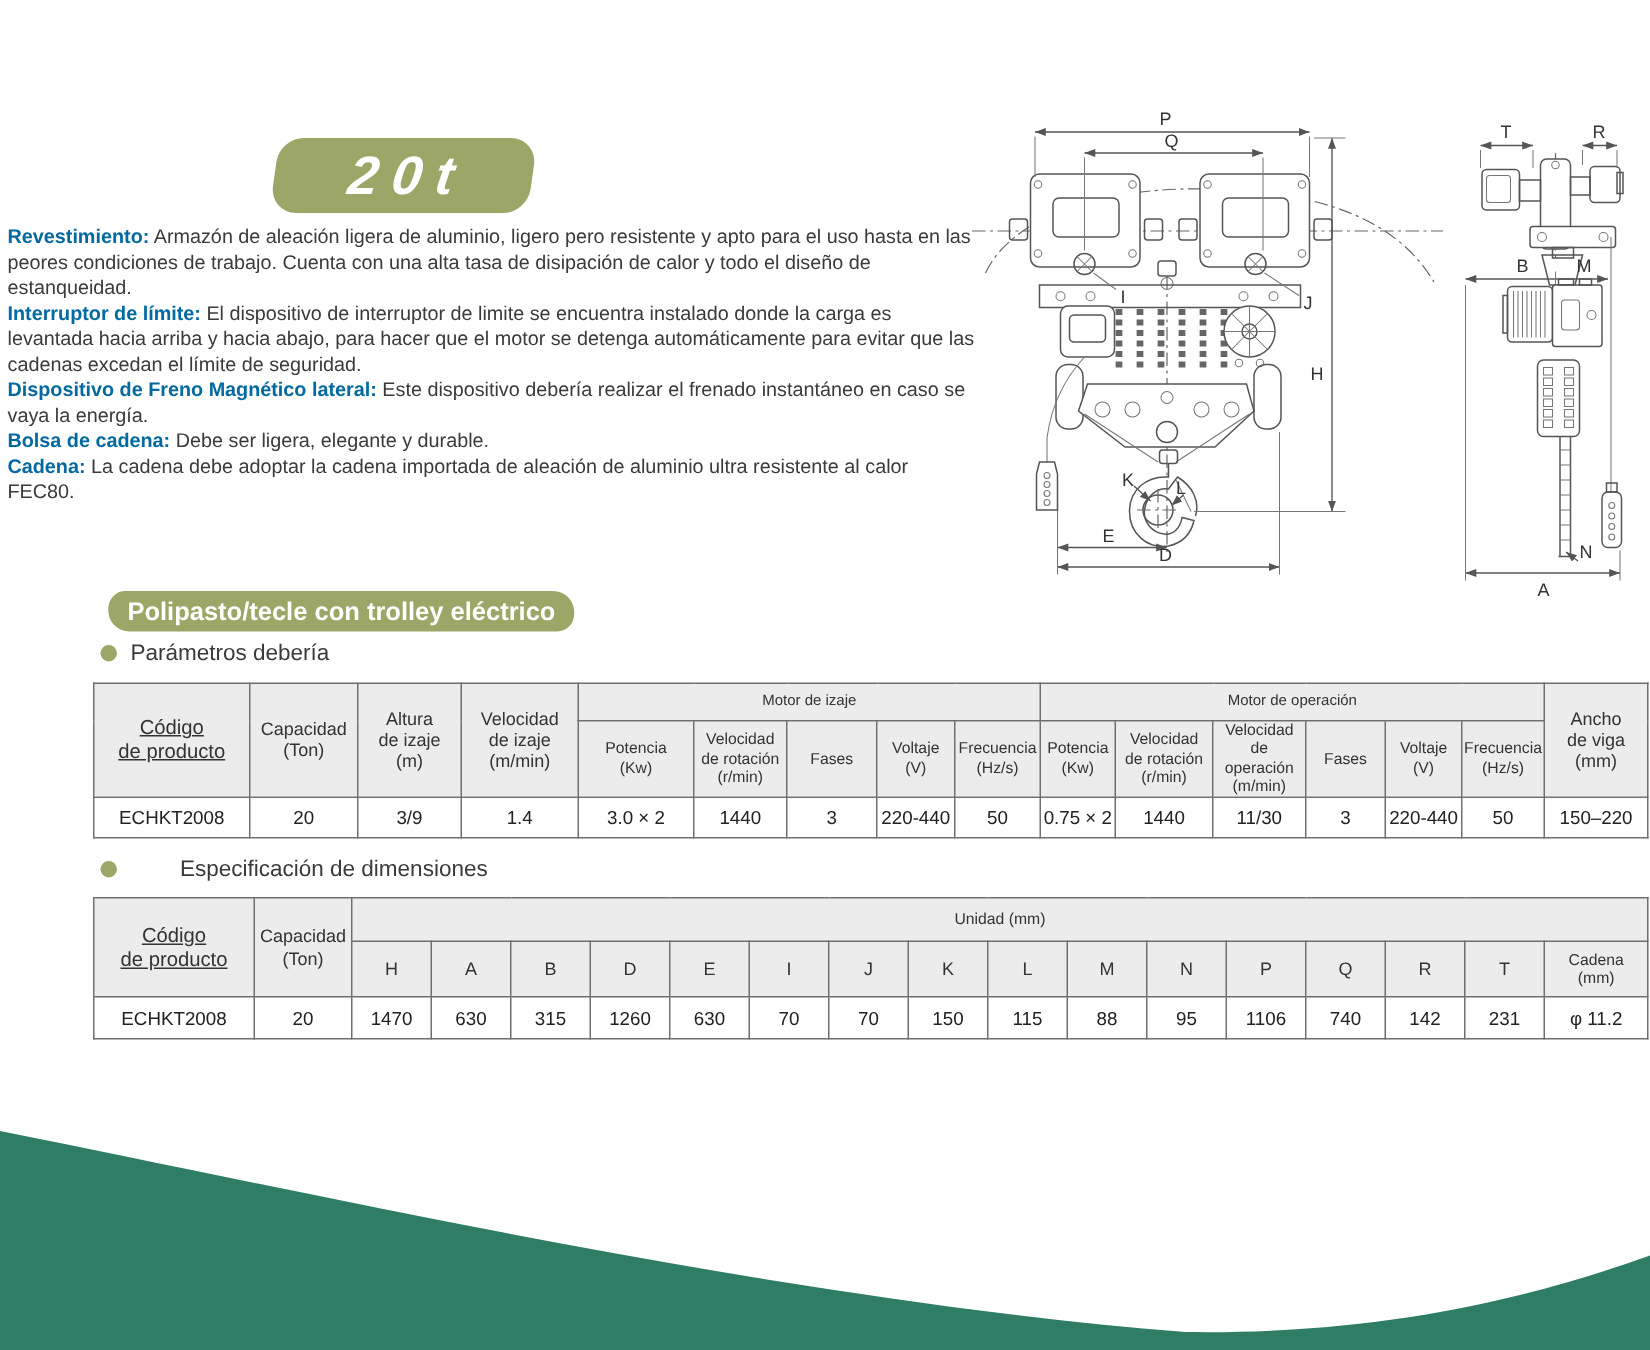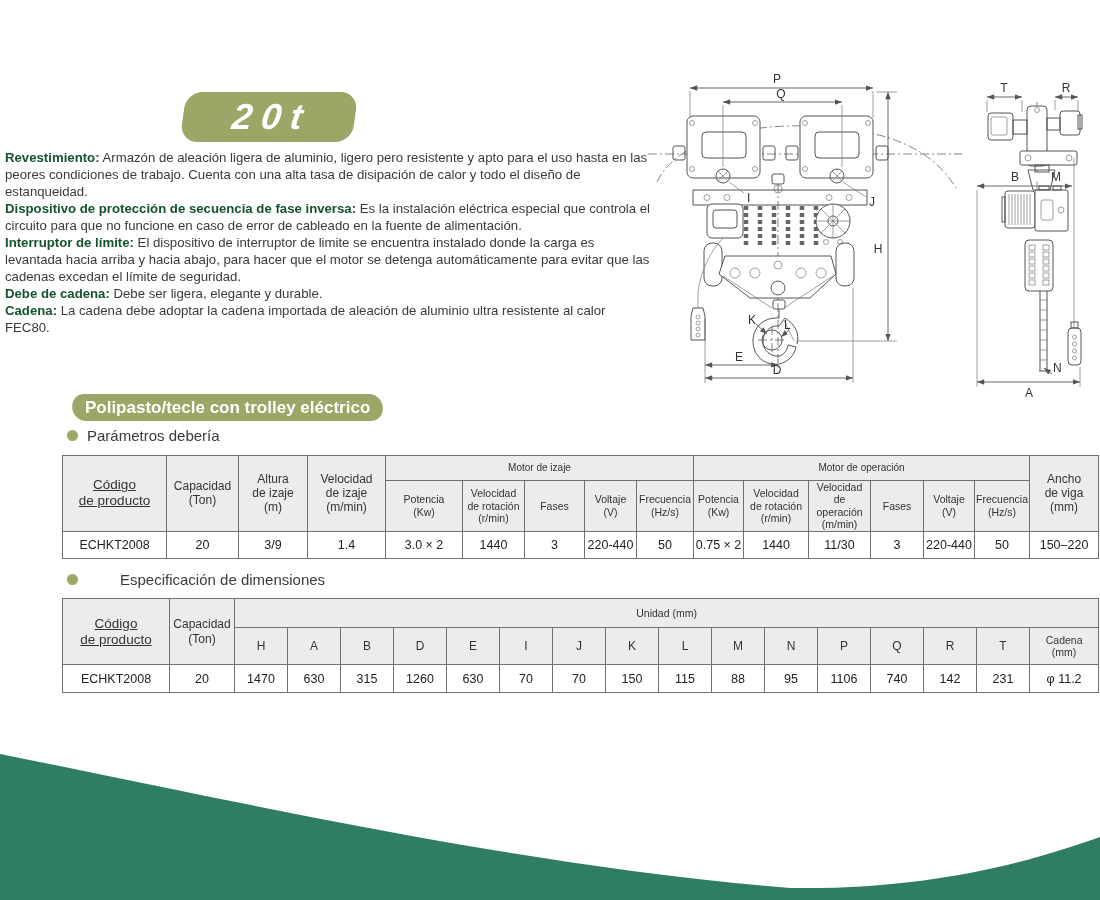--- a/index.html
+++ b/index.html
@@ -9,21 +9,21 @@
   
   .badge { position:absolute; left:183px; top:92px; width:172px; height:50px;
            background:#9CA667; border-radius:16px 18px 16px 18px; transform:skewX(-8deg);
            display:flex; align-items:center; justify-content:center; }
   .badge-text { color:#fff; font-size:36px; font-weight:bold; font-style:italic;
                 letter-spacing:9px; padding-left:6px; }
 
   
   .features { position:absolute; left:5px; top:149px; width:648px; font-size:13.2px; line-height:17px; color:#3a3a3a; }
   .features p { margin:0; }
-  .features b { color:#14532d; }
+  .features b { color:#0369a1; }
 
   
   .front-view { position:absolute; left:645px; top:66px; }
   .side-view  { position:absolute; left:965px; top:60px; }
   svg text { font-family:"Liberation Sans", sans-serif; font-size:12px; fill:#333; }
   .ln   { stroke:#555; fill:none; stroke-width:1; }
   .lnf  { stroke:#555; fill:#fff; stroke-width:1; }
   .thin { stroke:#777; fill:none; stroke-width:0.7; }
   .dim  { stroke:#555; fill:none; stroke-width:0.9; }
   .cdash{ stroke:#666; fill:none; stroke-width:0.8; stroke-dasharray:9 3 2 3; }
@@ -65,23 +65,23 @@
 <body>
 
 <div class="page">
 
   <div class="badge">
     <span class="badge-text">20t</span>
   </div>
 
   <div class="features">
     <p><b>Revestimiento:</b><span> Armazón de aleación ligera de aluminio, ligero pero resistente y apto para el uso hasta en las peores condiciones de trabajo. Cuenta con una alta tasa de disipación de calor y todo el diseño de estanqueidad.</span></p>
-    <p><b>Dispositivo de protección de secuencia de fase inversa:</b><span> Es la instalación eléctrica especial que controla el circuito para que no funcione en caso de error de cableado en la fuente de alimentación.</span></p>
     <p><b>Interruptor de límite:</b><span> El dispositivo de interruptor de limite se encuentra instalado donde la carga es levantada hacia arriba y hacia abajo, para hacer que el motor se detenga automáticamente para evitar que las cadenas excedan el límite de seguridad.</span></p>
-    <p><b>Debe de cadena:</b><span> Debe ser ligera, elegante y durable.</span></p>
+    <p><b>Dispositivo de Freno Magnético lateral:</b><span> Este dispositivo debería realizar el frenado instantáneo en caso se vaya la energía.</span></p>
+    <p><b>Bolsa de cadena:</b><span> Debe ser ligera, elegante y durable.</span></p>
     <p><b>Cadena:</b><span> La cadena debe adoptar la cadena importada de aleación de aluminio ultra resistente al calor FEC80.</span></p>
   </div>
 
   <svg class="front-view" width="320" height="330" viewBox="0 0 320 330">
     <defs>
       <marker id="f-arE" markerWidth="9" markerHeight="8" refX="8" refY="3" orient="auto">
           <path d="M0,0 L8,3 L0,6 Z" fill="#555"></path>
         </marker>
       <marker id="f-arS" markerWidth="9" markerHeight="8" refX="0" refY="3" orient="auto">
           <path d="M8,0 L0,3 L8,6 Z" fill="#555"></path>

